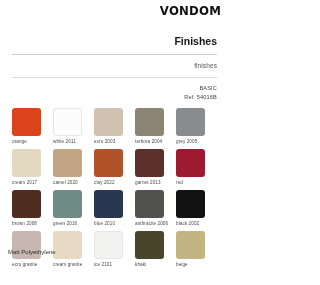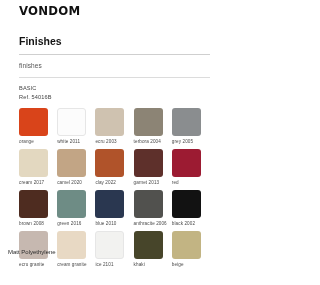--- a/index.html
+++ b/index.html
@@ -13,22 +13,23 @@
     height: 285px;
     font-family: "Liberation Sans", sans-serif;
     color: #1a1a1a;
     overflow: hidden;
     position: relative;
   }
   .page {
     width: 229px;
     height: 260px;
     box-sizing: border-box;
-    padding: 0 19px;
+    padding: 0 12px;
     position: relative;
+    text-align: right;
   }
   
   .brand {
     font-family: "DejaVu Sans", sans-serif;
     font-weight: 700;
     font-size: 11.5px;
     letter-spacing: 0.2px;
     color: #111111;
     padding-top: 5px;
     line-height: 13px;

